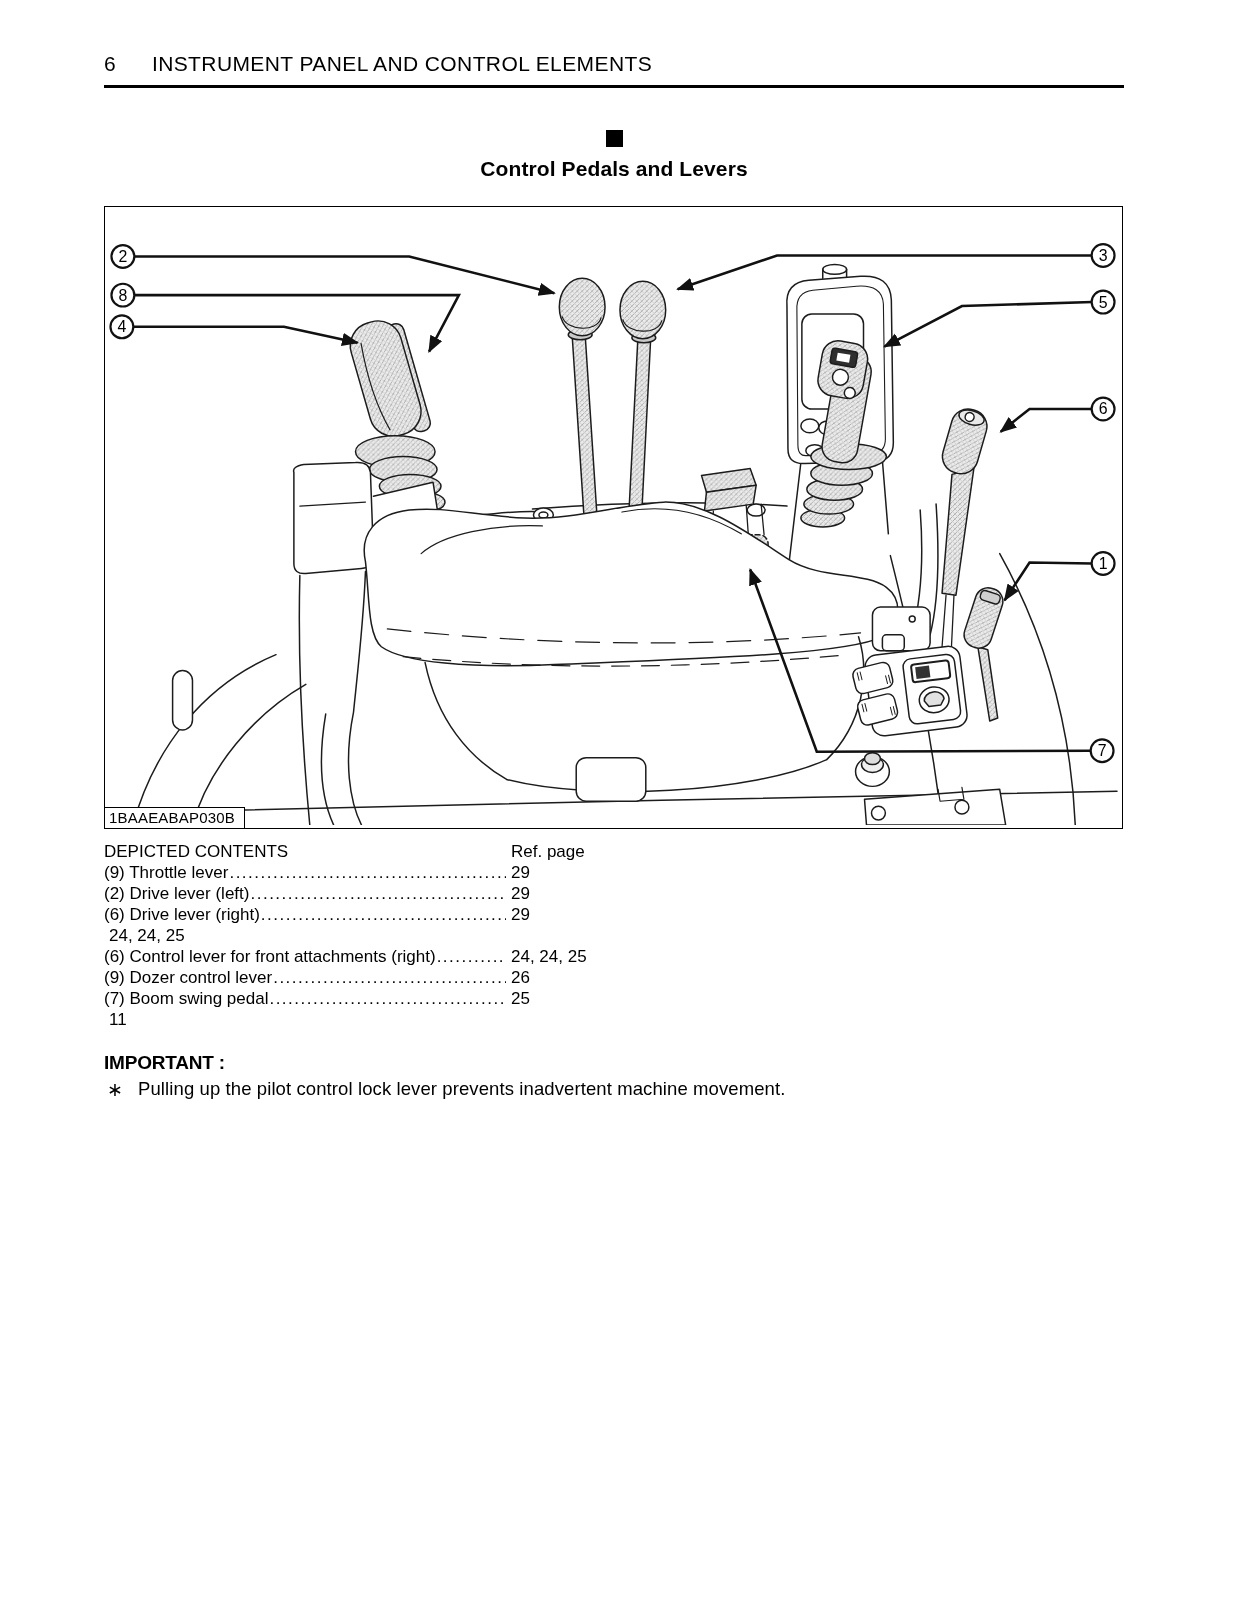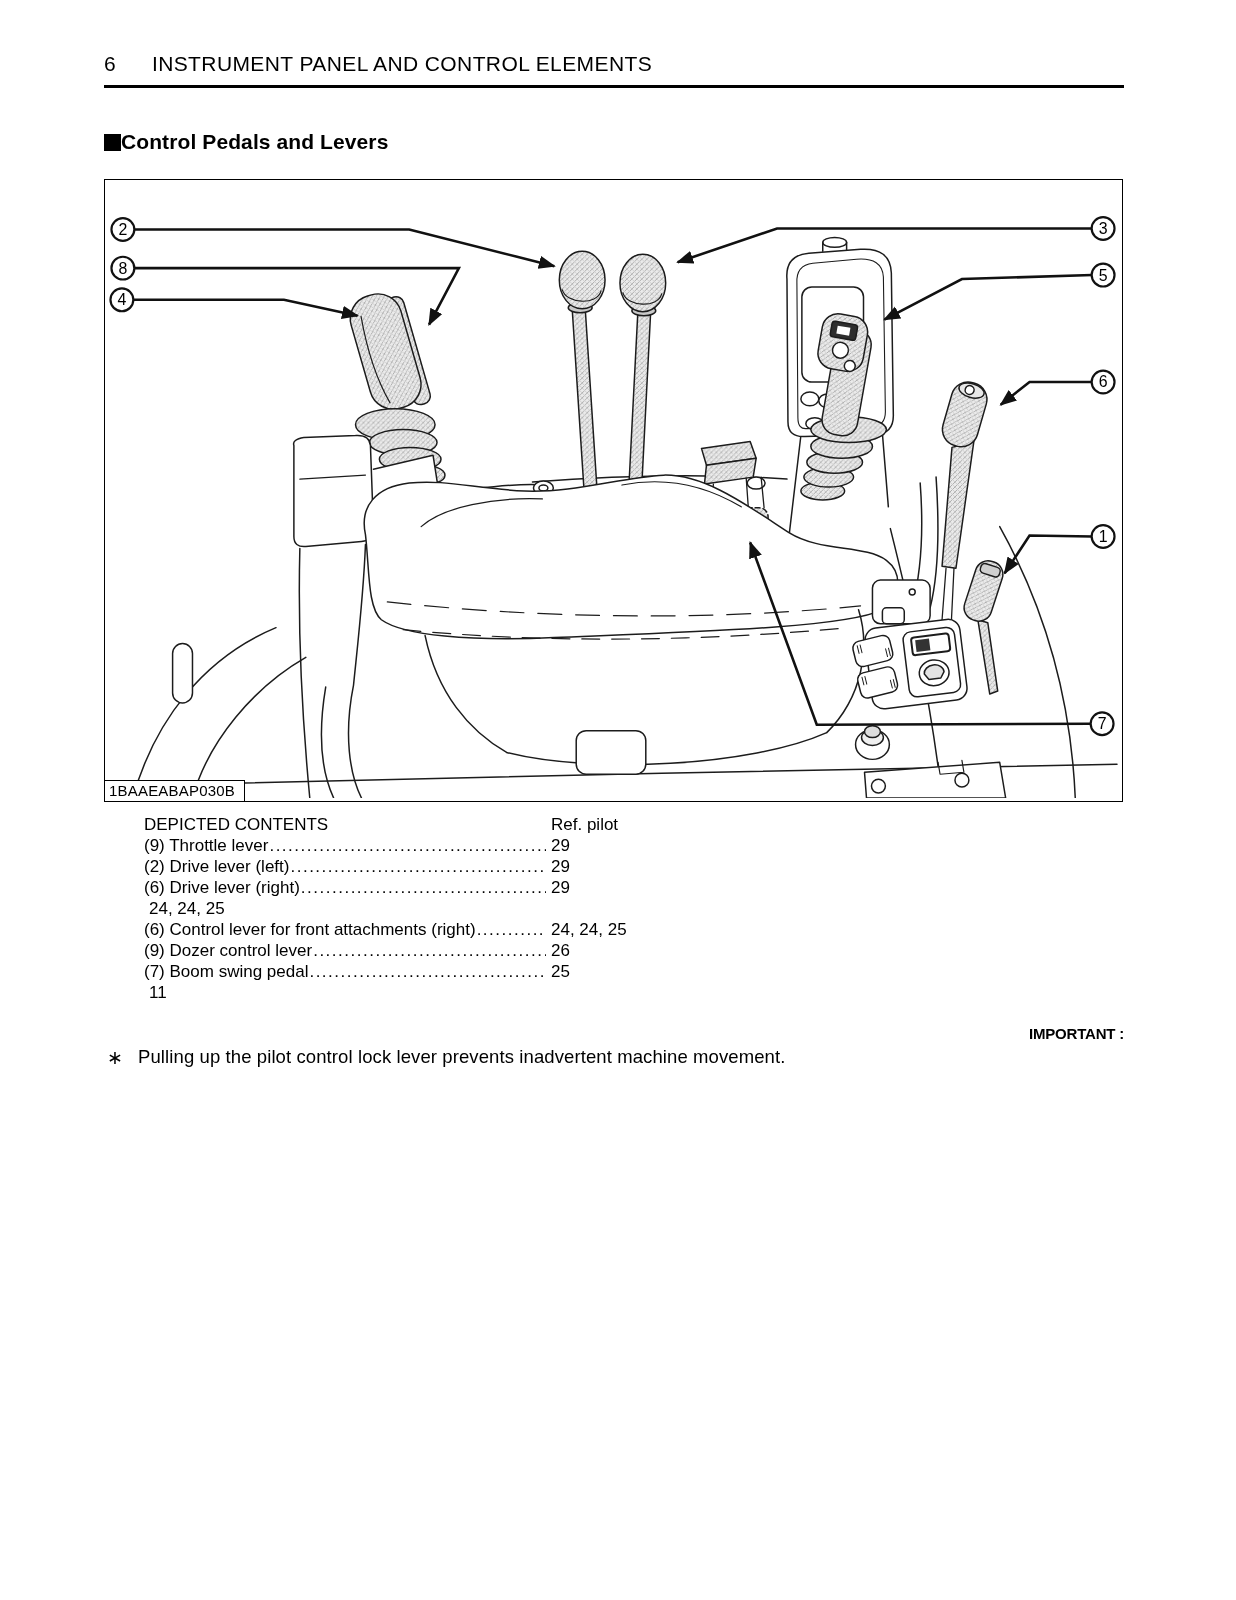--- a/index.html
+++ b/index.html
@@ -5,43 +5,43 @@
   html,body{margin:0;padding:0;background:#ffffff;}
   body{width:1236px;height:1600px;font-family:"Liberation Sans",sans-serif;color:#000;-webkit-font-smoothing:antialiased;}
   .page{position:relative;padding:0 112px 0 104px;}
 
   
   .hdr{margin-top:52px;padding-bottom:9px;border-bottom:3px solid #000;
        display:flex;align-items:baseline;gap:36px;font-size:21px;letter-spacing:.2px;}
   .hdr .t{letter-spacing:.4px;}
 
   
-  .sec{margin-top:42px;display:flex;align-items:center;
-       font-size:21px;font-weight:bold;letter-spacing:.1px;}
+  .sec{margin-top:42px;display:flex;align-items:center;gap:10px;
+       font-size:21px;font-weight:bold;letter-spacing:.1px;flex-direction:column;}
   .sq{width:17px;height:17px;background:#000;flex:0 0 auto;}
 
   
   .fig{margin-top:25px;width:1017px;height:621px;border:1.5px solid #000;position:relative;background:#fff;}
   .fig svg{display:block;}
   .figcap{position:absolute;left:0;bottom:0;background:#fff;border-top:1.5px solid #000;border-right:1.5px solid #000;
           padding:1px 9px 2px 4px;font-size:15px;letter-spacing:.2px;}
 
   
   .toc{margin-top:12px;font-size:17px;line-height:21px;width:600px;}
-  .toc-row{display:flex;margin-left:40px;}
+  .toc-row{display:flex;}
   .toc-left{flex:0 0 402px;display:flex;overflow:hidden;}
   .toc-label{white-space:nowrap;}
   .toc-dots{flex:1;overflow:hidden;white-space:nowrap;letter-spacing:1.5px;margin-left:1px;}
   .toc-dots::after{content:"......................................................................................................................";}
   .toc-page{margin-left:5px;white-space:nowrap;}
   .toc-head .toc-left{overflow:visible;}
 
   
   .imp{margin-top:22px;}
-  .imp-h{font-size:15px;font-weight:bold;letter-spacing:-.2px;text-align:right;}
+  .imp-h{font-size:19px;font-weight:bold;letter-spacing:-.2px;}
   .imp-row{margin-top:4px;font-size:18.5px;display:flex;gap:15px;padding-left:3px;letter-spacing:.1px;}
   .imp-row .ast{font-size:19px;flex:0 0 auto;}
 
   
   .mach{stroke:#1c1c1c;stroke-width:1.5;fill:none;stroke-linecap:round;stroke-linejoin:round;}
   .lead{stroke:#111;stroke-width:2.6;fill:none;}
   .co{fill:#fff;stroke:#111;stroke-width:2.2;}
   .cot{font-family:"Liberation Sans",sans-serif;font-size:16px;fill:#000;text-anchor:middle;}
 </style>
 </head>
@@ -258,21 +258,21 @@
       </g>
     </svg>
     <div class="figcap">1BAAEABAP030B</div>
   </div>
 
   <div class="toc">
     <div class="toc-row toc-head">
       <span class="toc-left">
           <span class="toc-label">DEPICTED CONTENTS</span>
         </span>
-      <span class="toc-page">Ref. pilot</span>
+      <span class="toc-page">Ref. page</span>
     </div>
     <div class="toc-row">
       <span class="toc-left">
           <span class="toc-label">(9) Throttle lever</span>
           <span class="toc-dots"></span>
         </span>
       <span class="toc-page">29</span>
     </div>
     <div class="toc-row">
       <span class="toc-left">

